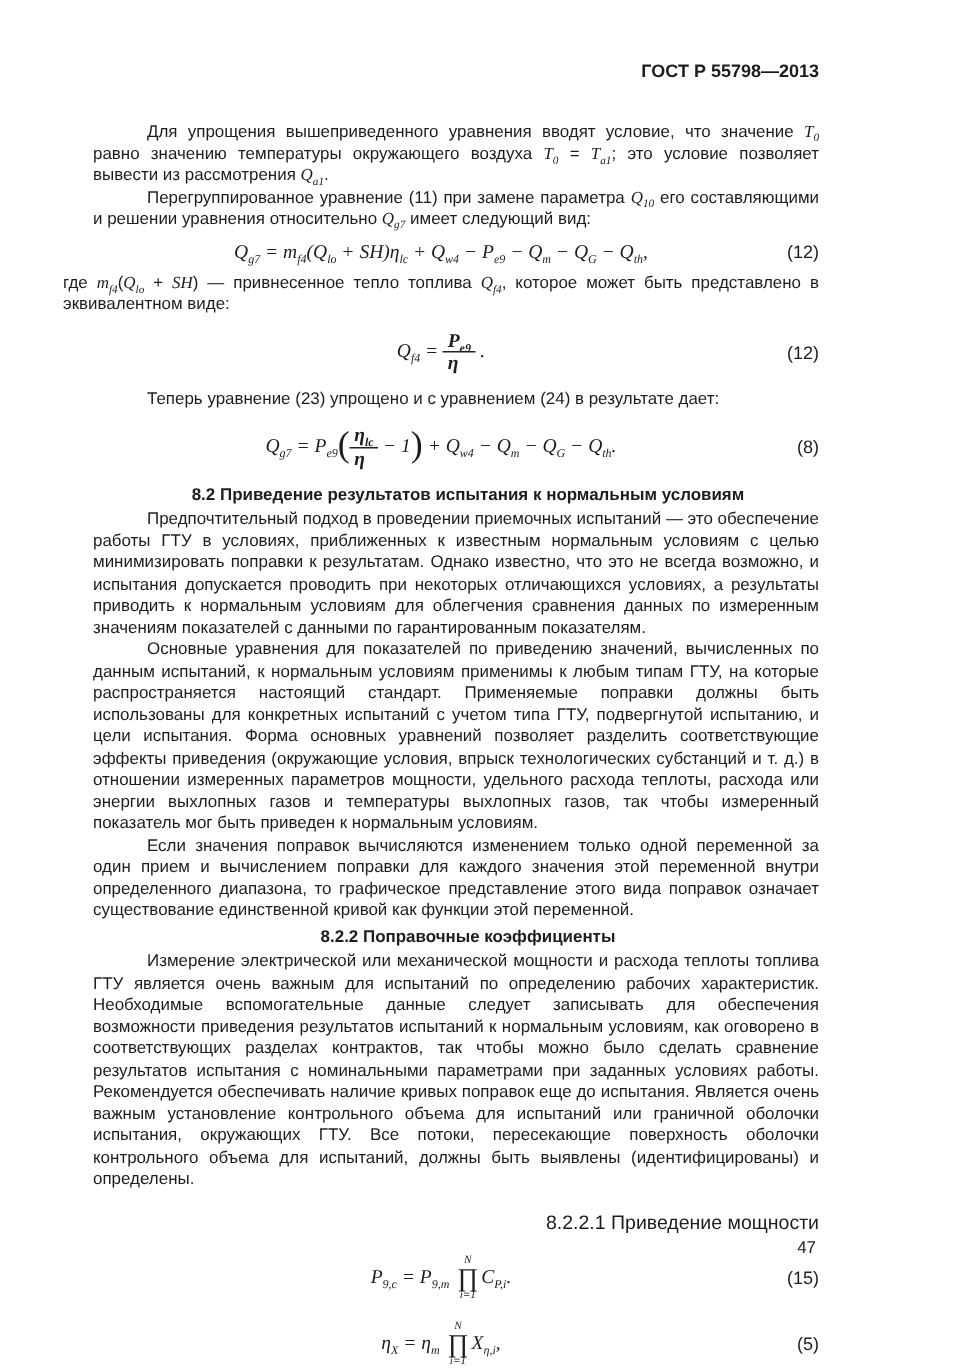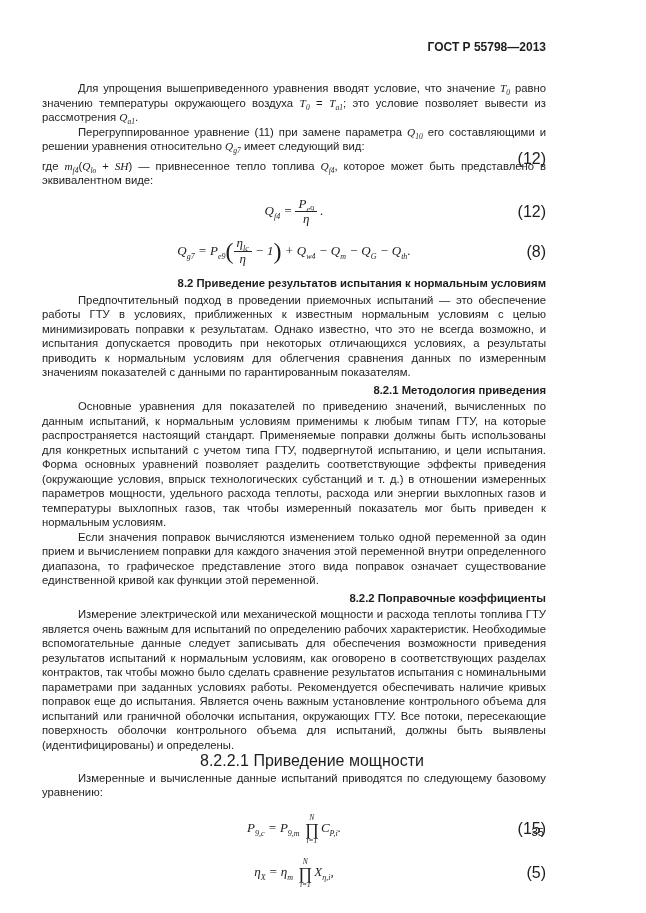--- a/index.html
+++ b/index.html
@@ -3,33 +3,33 @@
 <meta charset="utf-8">
 <style>
   html,body{margin:0;padding:0;background:#ffffff;}
   .page{
     width:596px;height:913px;position:relative;background:#ffffff;
     font-family:"Liberation Sans",sans-serif;color:#1d1d1d;
     box-sizing:border-box;padding:40px 50px 0 42px;overflow:hidden;
   }
   .header{text-align:right;font-weight:bold;font-size:12px;line-height:14px;margin-bottom:27px;}
   .para{font-size:11.3px;line-height:14.5px;text-align:justify;margin:0;hyphens:auto;}
-  .indent{text-indent:36px;}
+  .indent{text-indent:36px;margin-left:20px;}
   .para i{font-family:"Liberation Serif",serif;}
   .para sub{font-family:"Liberation Serif",serif;font-style:italic;font-size:7.5px;line-height:0;}
-  .h-bold{font-weight:bold;font-size:11.3px;line-height:14.5px;text-indent:36px;margin:3px 0 2px;text-align:right;}
-  .h-reg{font-size:16px;line-height:14.5px;text-indent:36px;margin:2px 0;text-align:center;}
+  .h-bold{font-weight:bold;font-size:11.3px;line-height:14.5px;text-indent:36px;margin:3px 0 2px;text-align:center;}
+  .h-reg{font-size:13px;line-height:14.5px;text-indent:36px;margin:14px 0;text-align:right;}
   .eqrow{position:relative;text-align:center;margin:5px 0;}
   .eq{font-family:"Liberation Serif",serif;font-style:italic;font-size:13px;line-height:16px;}
   .eq sub{font-size:8px;line-height:0;}
   .eqnum{
     position:absolute;right:0;top:50%;transform:translateY(-50%);
-    font-size:16px;font-style:normal;font-family:"Liberation Sans",sans-serif;
+    font-size:12px;font-style:normal;font-family:"Liberation Sans",sans-serif;
   }
-  .frac{display:inline-block;vertical-align:middle;text-align:center;line-height:1.15;}
+  .frac{display:inline-block;vertical-align:middle;text-align:left;line-height:1.15;font-weight:bold;}
   .frac .num{display:block;border-bottom:1px solid #222;padding:0 3px;}
   .frac .den{display:block;padding:0 3px;}
   .bp{font-size:24px;font-style:normal;vertical-align:middle;line-height:1;position:relative;top:-1px;}
   .prod{display:inline-flex;flex-direction:column;align-items:center;vertical-align:middle;line-height:1;margin:0 2px;}
   .plim{font-size:7.5px;line-height:8px;}
   .psym{font-size:17px;line-height:15px;font-style:normal;}
   .eq-tall{margin:9px 0;}
   .eq-15{margin:14px 0 11px;}
   .eq-16{margin:13px 0;}
   .h-sp{margin-top:7px;}
@@ -41,63 +41,63 @@
 <div class="page">
 
   <div class="header">
     <span>ГОСТ Р 55798—2013</span>
   </div>
 
   <p class="para indent">Для упрощения вышеприведенного уравнения вводят условие, что значение <i>T</i><sub>0</sub> равно значению температуры окружающего воздуха <i>T</i><sub>0</sub> = <i>T</i><sub>a1</sub>; это условие позволяет вывести из рассмотрения <i>Q</i><sub>a1</sub>.</p>
   <p class="para indent">Перегруппированное уравнение (11) при замене параметра <i>Q</i><sub>10</sub> его составляющими и решении уравнения относительно <i>Q</i><sub>g7</sub> имеет следующий вид:</p>
 
   <div class="eqrow">
+    <span class="eq">Q<sub>g7</sub> = m<sub>f4</sub>(Q<sub>lo</sub> + SH)η<sub>lc</sub> + Q<sub>w4</sub> − P<sub>e9</sub> − Q<sub>m</sub> − Q<sub>G</sub> − Q<sub>th</sub>,</span>
     <span class="eqnum">(12)</span>
   </div>
 
   <p class="para">где <i>m</i><sub>f4</sub>(<i>Q</i><sub>lo</sub> + <i>SH</i>) — привнесенное тепло топлива <i>Q</i><sub>f4</sub>, которое может быть представлено в эквивалентном виде:</p>
 
   <div class="eqrow eq-tall">
     <span class="eq">Q<sub>f4</sub> = <span class="frac"><span class="num">P<sub>e9</sub></span><span class="den">η</span></span> .</span>
     <span class="eqnum">(12)</span>
   </div>
 
+  <p class="para indent">Теперь уравнение (23) упрощено и с уравнением (24) в результате дает:</p>
 
   <div class="eqrow eq-tall">
     <span class="eq">Q<sub>g7</sub> = P<sub>e9</sub><span class="bp">(</span><span class="frac"><span class="num">η<sub>lc</sub></span><span class="den">η</span></span> − 1<span class="bp">)</span> + Q<sub>w4</sub> − Q<sub>m</sub> − Q<sub>G</sub> − Q<sub>th</sub>.</span>
     <span class="eqnum">(8)</span>
   </div>
 
   <h3 class="h-bold h-sp">8.2 Приведение результатов испытания к нормальным условиям</h3>
   <p class="para indent">Предпочтительный подход в проведении приемочных испытаний — это обеспечение работы ГТУ в условиях, приближенных к известным нормальным условиям с целью минимизировать поправки к результатам. Однако известно, что это не всегда возможно, и испытания допускается проводить при некоторых отличающихся условиях, а результаты приводить к нормальным условиям для облегчения сравнения данных по измеренным значениям показателей с данными по гарантированным показателям.</p>
 
-  <h3 class="h-bold">8.2.1 Методология приведения</h3>
   <p class="para indent">Основные уравнения для показателей по приведению значений, вычисленных по данным испытаний, к нормальным условиям применимы к любым типам ГТУ, на которые распространяется настоящий стандарт. Применяемые поправки должны быть использованы для конкретных испытаний с учетом типа ГТУ, подвергнутой испытанию, и цели испытания. Форма основных уравнений позволяет разделить соответствующие эффекты приведения (окружающие условия, впрыск технологических субстанций и т. д.) в отношении измеренных параметров мощности, удельного расхода теплоты, расхода или энергии выхлопных газов и температуры выхлопных газов, так чтобы измеренный показатель мог быть приведен к нормальным условиям.</p>
   <p class="para indent">Если значения поправок вычисляются изменением только одной переменной за один прием и вычислением поправки для каждого значения этой переменной внутри определенного диапазона, то графическое представление этого вида поправок означает существование единственной кривой как функции этой переменной.</p>
 
   <h3 class="h-bold">8.2.2 Поправочные коэффициенты</h3>
   <p class="para indent">Измерение электрической или механической мощности и расхода теплоты топлива ГТУ является очень важным для испытаний по определению рабочих характеристик. Необходимые вспомогательные данные следует записывать для обеспечения возможности приведения результатов испытаний к нормальным условиям, как оговорено в соответствующих разделах контрактов, так чтобы можно было сделать сравнение результатов испытания с номинальными параметрами при заданных условиях работы. Рекомендуется обеспечивать наличие кривых поправок еще до испытания. Является очень важным установление контрольного объема для испытаний или граничной оболочки испытания, окружающих ГТУ. Все потоки, пересекающие поверхность оболочки контрольного объема для испытаний, должны быть выявлены (идентифицированы) и определены.</p>
 
   <p class="h-reg">8.2.2.1 Приведение мощности</p>
-  <p class="para indent">Измеренные и вычисленные данные испытаний приводятся по следующему базовому уравнению:</p>
 
   <div class="eqrow eq-15">
     <span class="eq">P<sub>9,c</sub> = P<sub>9,m</sub> <span class="prod">
           <span class="plim">N</span>
           <span class="psym">∏</span>
           <span class="plim">i=1</span>
         </span>C<sub>P,i</sub>.</span>
     <span class="eqnum">(15)</span>
   </div>
 
 
   <div class="eqrow eq-16">
     <span class="eq">η<sub>X</sub> = η<sub>m</sub> <span class="prod">
           <span class="plim">N</span>
           <span class="psym">∏</span>
           <span class="plim">i=1</span>
         </span>X<sub>η,i</sub>,</span>
     <span class="eqnum">(5)</span>
   </div>
 
-  <div class="pagenum">35</div>
+  <div class="pagenum">47</div>
 
 </div>
 
 </body></html>

